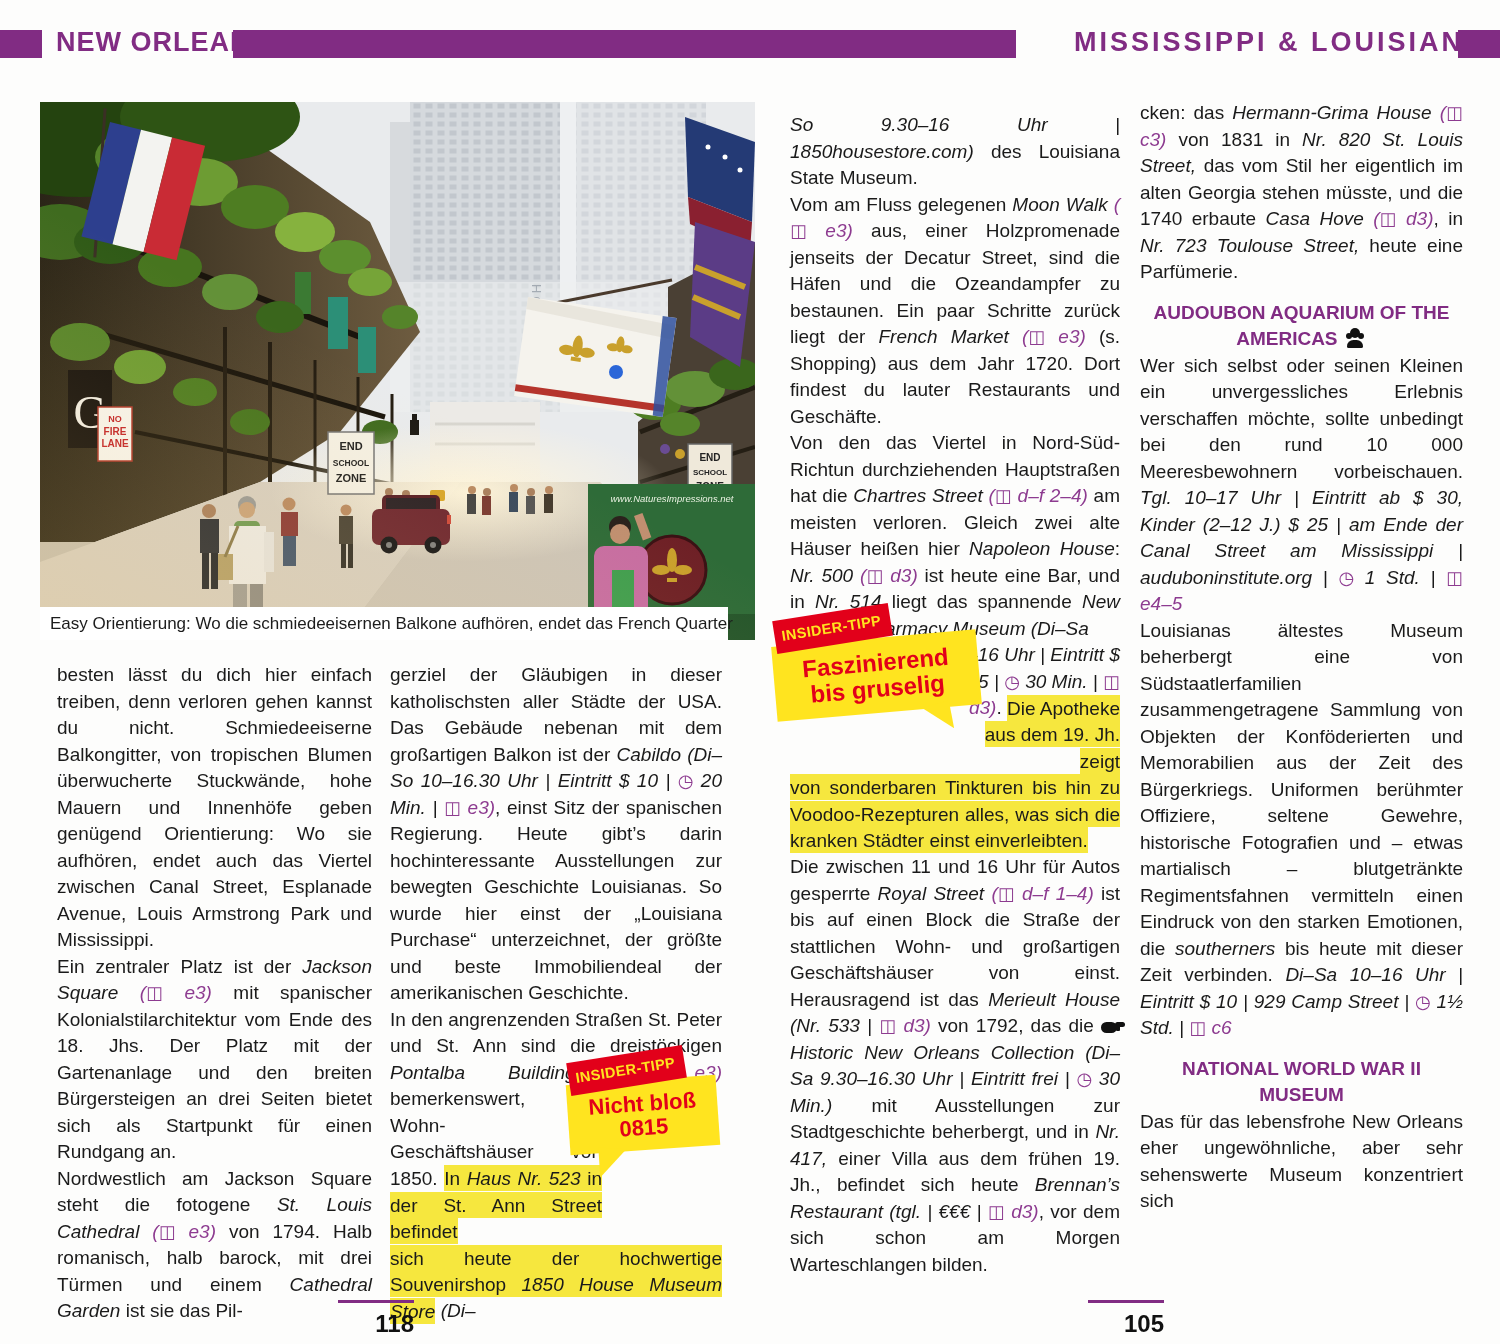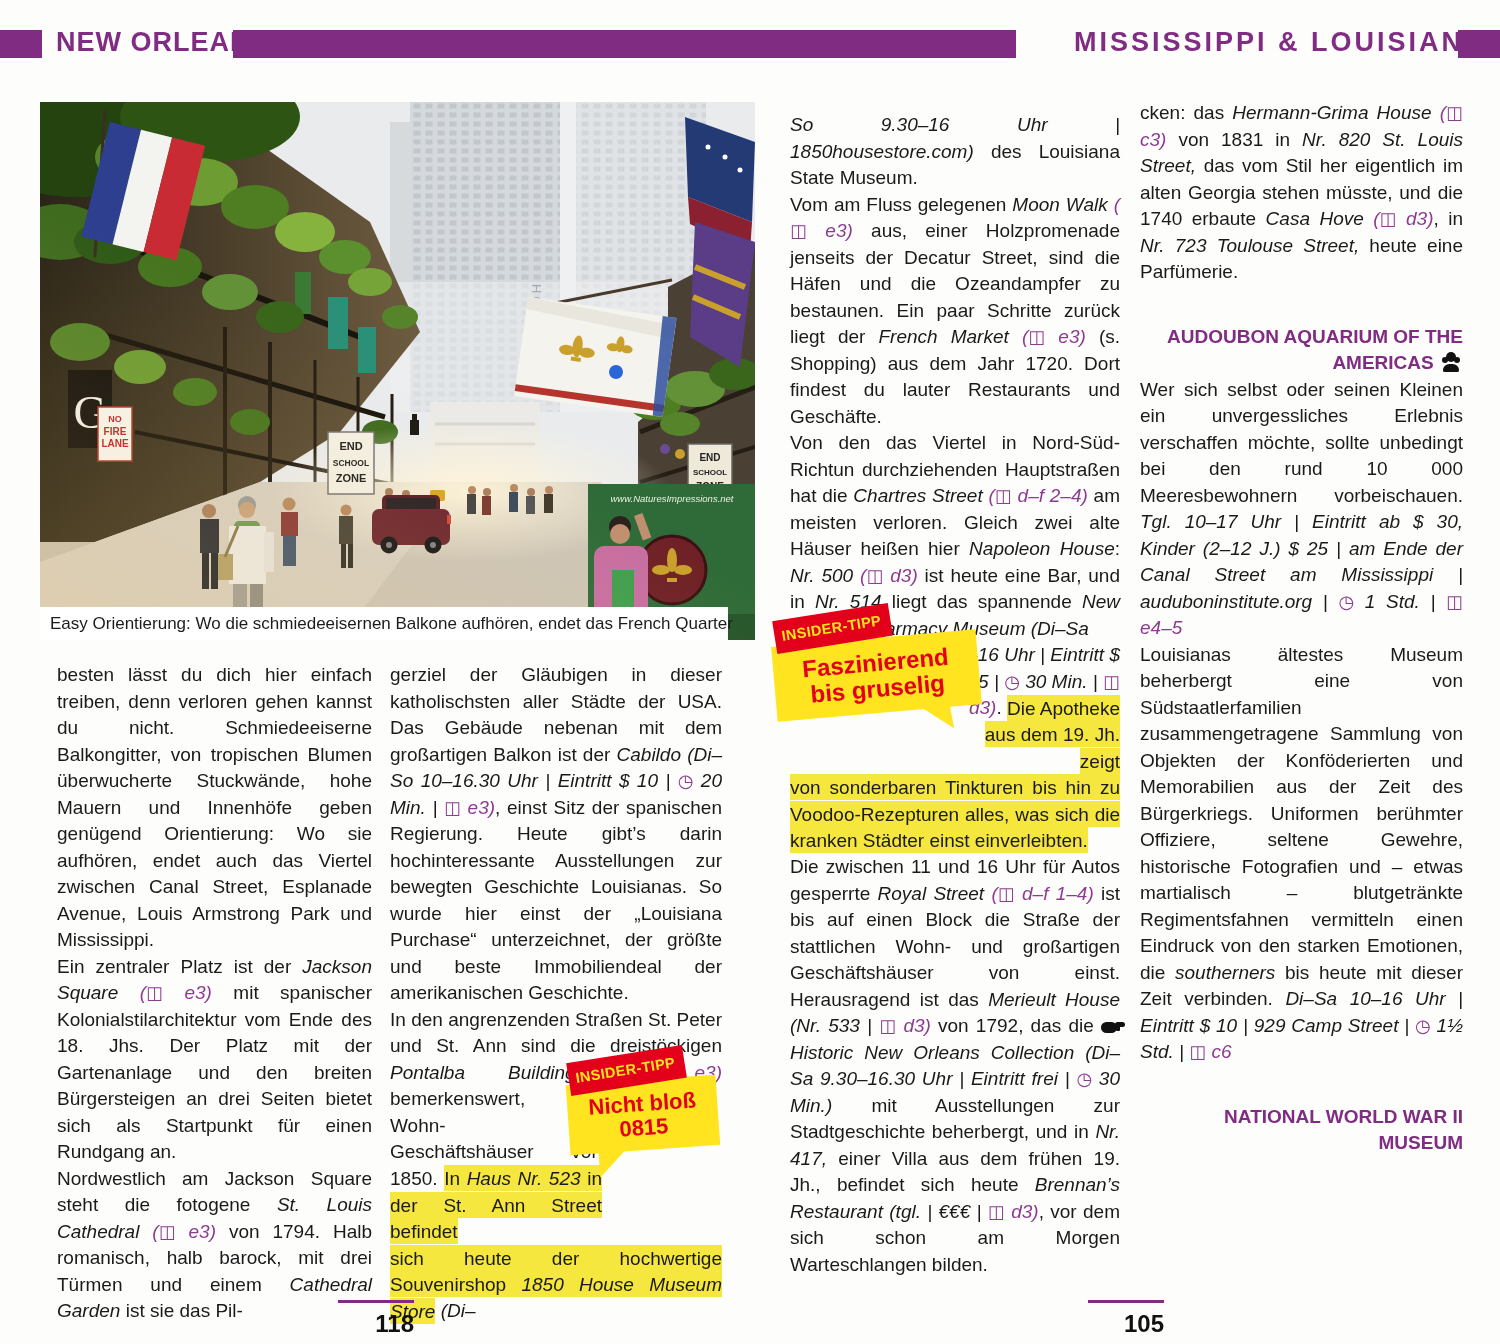--- a/index.html
+++ b/index.html
@@ -30,21 +30,21 @@
     position:absolute;left:0;bottom:0;width:678px;height:33px;background:#ffffff;
     font-size:17px;line-height:33px;padding-left:10px;color:#1c1c1c;white-space:nowrap;
   }
   
   .col{position:absolute;font-size:19px;line-height:26.5px;text-align:justify;color:var(--ink);hyphens:auto;-webkit-hyphens:auto;}
   #col1{left:57px; top:662px;width:315px;}
   #col2{left:390px;top:662px;width:332px;}
   #col3{left:790px;top:112px;width:330px;}
   #col4{left:1140px;top:100px;width:323px;}
   .blk{margin:0;}
-  .blk-h{margin-top:38px;font-weight:bold;color:var(--purple);text-align:right;}
+  .blk-h{margin-top:14px;font-weight:bold;color:var(--purple);text-align:center;}
   .ind-R{margin-right:120px;}
   .ind-L{margin-left:152px;text-align:right;}
   .r-i{font-style:italic;}
   .r-m{font-style:italic;color:var(--purple2);}
   .r-hl{background:var(--hl);padding:2.5px 0;}
   
   .icon{display:inline-block;line-height:1;}
   .map-icon{color:var(--purple2);}
   .map-icon::before{content:"◫";font-family:"DejaVu Sans",sans-serif;font-size:18px;font-style:normal;}
   .clock-icon{color:var(--purple2);}
@@ -358,20 +358,21 @@
     <div class="blk blk-p"><span class="r-hl">von sonderbaren Tinkturen bis hin zu Voodoo-Rezepturen alles, was sich die kranken Städter einst einverleibten.</span></div>
     <div class="blk blk-p"><span class="">Die zwischen 11 und 16 Uhr für Autos gesperrte </span><span class="r-i">Royal Street </span><span class="r-m">(</span><span class="icon map-icon"></span><span class="r-m"> d–f 1–4)</span><span class=""> ist bis auf einen Block die Straße der stattlichen Wohn- und großartigen Geschäftshäuser von einst. Herausragend ist das </span><span class="r-i">Merieult House (Nr. 533 | </span><span class="icon map-icon"></span><span class="r-m"> d3)</span><span class=""> von 1792, das die </span><span class="icon pig-icon"></span><span class=""> </span><span class="r-i">Historic New Orleans Collection (Di–Sa 9.30–16.30 Uhr | Eintritt frei | </span><span class="icon clock-icon"></span><span class="r-i"> 30 Min.)</span><span class=""> mit Ausstellungen zur Stadtgeschichte beherbergt, und in </span><span class="r-i">Nr. 417,</span><span class=""> einer Villa aus dem frühen 19. Jh., befindet sich heute </span><span class="r-i">Brennan’s Restaurant (tgl. | €€€ | </span><span class="icon map-icon"></span><span class="r-m"> d3)</span><span class="">, vor dem sich schon am Morgen Warteschlangen bilden.</span></div>
   </div>
 
 <div class="col" id="col4" lang="de">
     <div class="blk blk-p"><span class="">cken: das </span><span class="r-i">Hermann-Grima House </span><span class="r-m">(</span><span class="icon map-icon"></span><span class="r-m"> c3)</span><span class=""> von 1831 in </span><span class="r-i">Nr. 820 St. Louis Street,</span><span class=""> das vom Stil her eigentlich im alten Georgia stehen müsste, und die 1740 erbaute </span><span class="r-i">Casa Hove </span><span class="r-m">(</span><span class="icon map-icon"></span><span class="r-m"> d3)</span><span class="">, in </span><span class="r-i">Nr. 723 Toulouse Street,</span><span class=""> heute eine Parfümerie.</span></div>
     <div class="blk blk-h"><span class="">AUDOUBON AQUARIUM OF THE AMERICAS </span><span class="icon kids-icon"></span></div>
     <div class="blk blk-p"><span class="">Wer sich selbst oder seinen Kleinen ein unvergessliches Erlebnis verschaffen möchte, sollte unbedingt bei den rund 10 000 Meeresbewohnern vorbeischauen. </span><span class="r-i">Tgl. 10–17 Uhr | Eintritt ab $ 30, Kinder (2–12 J.) $ 25 | am Ende der Canal Street am Mississippi | auduboninstitute.org | </span><span class="icon clock-icon"></span><span class="r-i"> 1 Std. | </span><span class="icon map-icon"></span><span class="r-m"> e4–5</span></div>
     <div class="blk blk-p"><span class="">Louisianas ältestes Museum beherbergt eine von Südstaatlerfamilien zusammengetragene Sammlung von Objekten der Konföderierten und Memorabilien aus der Zeit des Bürgerkriegs. Uniformen berühmter Offiziere, seltene Gewehre, historische Fotografien und – etwas martialisch – blutgetränkte Regimentsfahnen vermitteln einen Eindruck von den starken Emotionen, die </span><span class="r-i">southerners</span><span class=""> bis heute mit dieser Zeit verbinden. </span><span class="r-i">Di–Sa 10–16 Uhr | Eintritt $ 10 | 929 Camp Street | </span><span class="icon clock-icon"></span><span class="r-i"> 1½ Std. | </span><span class="icon map-icon"></span><span class="r-m"> c6</span></div>
     <div class="blk blk-h"><span class="">NATIONAL WORLD WAR II MUSEUM</span></div>
+    <div class="blk blk-p"><span class="">Das für das lebensfrohe New Orleans eher ungewöhnliche, aber sehr sehenswerte Museum konzentriert sich</span></div>
   </div>
 
 <div class="footer" id="footer-l">
   <div class="rule"></div>
   <div class="num">118</div>
 </div>
 <div class="footer" id="footer-r">
   <div class="rule"></div>
   <div class="num">105</div>
 </div>

